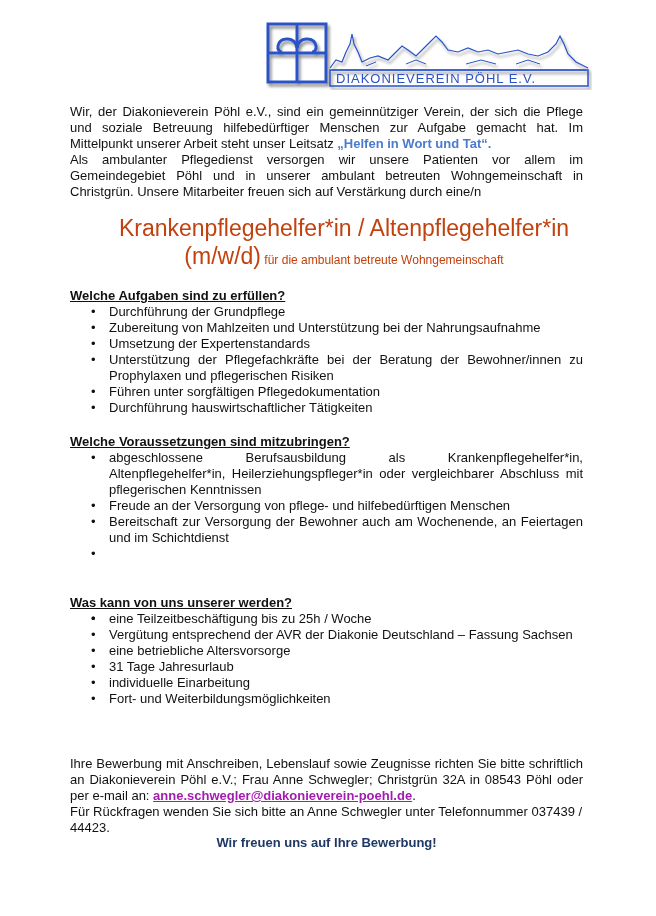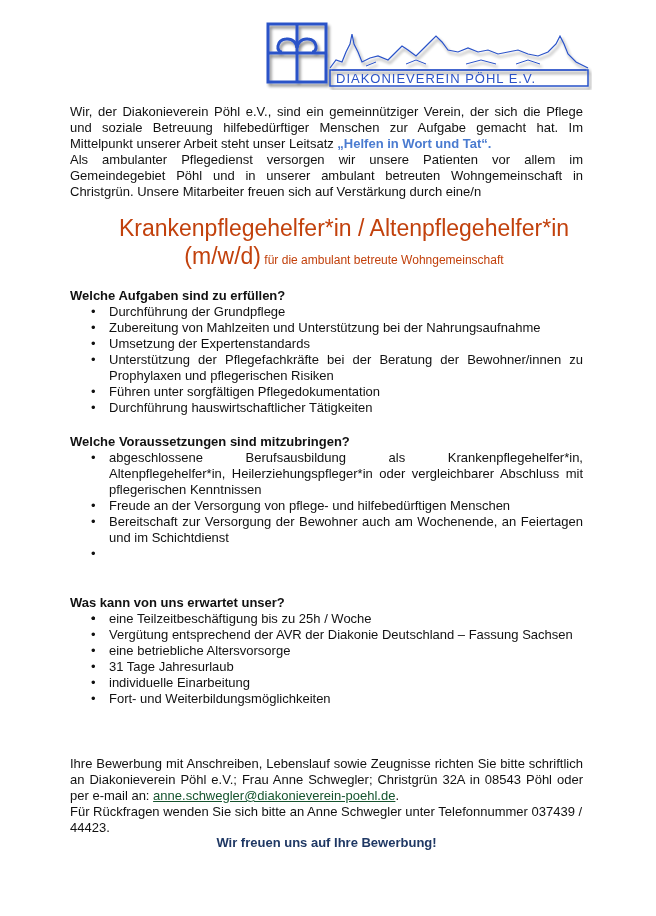--- a/index.html
+++ b/index.html
@@ -7,30 +7,30 @@
       font-family: "Liberation Sans", sans-serif; color: #111; }
     .logo { position: absolute; left: 266px; top: 22px; width: 326px; height: 68px; }
     .intro { position: absolute; left: 70px; top: 104px; width: 513px; font-size: 13px; line-height: 16px; text-align: justify; }
     .intro p { margin: 0; }
     .slogan { color: #4a7bd0; font-weight: bold; }
     .title { position: absolute; left: 76px; top: 214px; width: 536px; text-align: center; color: #c2410c; }
     .title .l1 { font-size: 23px; line-height: 28px; }
     .title .l2 { font-size: 23px; line-height: 28px; }
     .title .l2 .sub { font-size: 12px; }
     .section { position: absolute; left: 70px; width: 513px; font-size: 13px; line-height: 16px; }
-    .section h3 { margin: 0; font-size: 13px; font-weight: bold; line-height: 16px; }
+    .section h3 { margin: 0; font-size: 13px; font-weight: bold; line-height: 16px; text-decoration: underline; }
     .section ul { margin: 0; padding: 0; list-style: none; }
     .section li { position: relative; padding-left: 39px; text-align: justify; }
     .section li .bullet { position: absolute; left: 21px; top: 0; }
     .s1 { top: 288px; }
     .s2 { top: 434px; }
     .s3 { top: 595px; }
     .outro { position: absolute; left: 70px; top: 756px; width: 513px; font-size: 13px; line-height: 16px; }
     .outro p { margin: 0; text-align: justify; }
-    .outro a { color: #14532d; text-decoration: underline; }
+    .outro a { color: #a21caf; text-decoration: underline; font-weight: bold; }
     .closing { position: absolute; left: 70px; top: 835px; width: 513px; text-align: center; font-size: 13px; font-weight: bold; color: #1f3864; }
   </style>
 </head>
 <body>
 
 <div class="logo">
   <svg width="326" height="68" viewBox="0 0 326 68">
     <defs>
       <filter id="sh" x="-5%" y="-5%" width="115%" height="125%">
         <feGaussianBlur in="SourceAlpha" stdDeviation="1.5"></feGaussianBlur>
@@ -86,21 +86,21 @@
   <h3>Welche Voraussetzungen sind mitzubringen?</h3>
   <ul>
     <li><span class="bullet">•</span><span>abgeschlossene Berufsausbildung als Krankenpflegehelfer*in, Altenpflegehelfer*in, Heilerziehungspfleger*in oder vergleichbarer Abschluss mit pflegerischen Kenntnissen</span></li>
     <li><span class="bullet">•</span><span>Freude an der Versorgung von pflege- und hilfebedürftigen Menschen</span></li>
     <li><span class="bullet">•</span><span>Bereitschaft zur Versorgung der Bewohner auch am Wochenende, an Feiertagen und im Schichtdienst</span></li>
     <li><span class="bullet">•</span></li>
   </ul>
 </div>
 
 <div class="section s3">
-  <h3>Was kann von uns erwartet unser?</h3>
+  <h3>Was kann von uns unserer werden?</h3>
   <ul>
     <li><span class="bullet">•</span></li>
     <li><span class="bullet">•</span><span>eine Teilzeitbeschäftigung bis zu 25h / Woche</span></li>
     <li><span class="bullet">•</span><span>Vergütung entsprechend der AVR der Diakonie Deutschland – Fassung Sachsen</span></li>
     <li><span class="bullet">•</span><span>eine betriebliche Altersvorsorge</span></li>
     <li><span class="bullet">•</span><span>31 Tage Jahresurlaub</span></li>
     <li><span class="bullet">•</span><span>individuelle Einarbeitung</span></li>
     <li><span class="bullet">•</span><span>Fort- und Weiterbildungsmöglichkeiten</span></li>
   </ul>
 </div>

